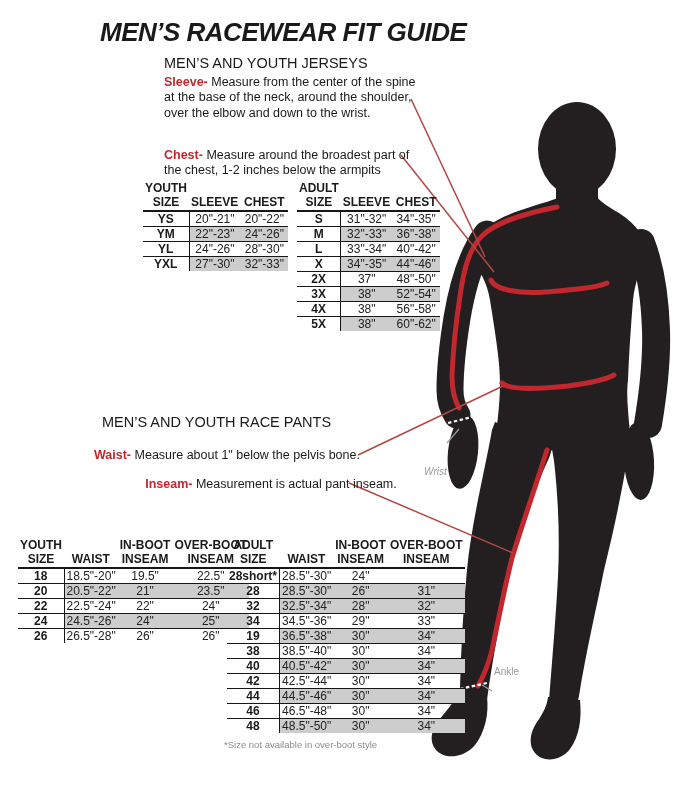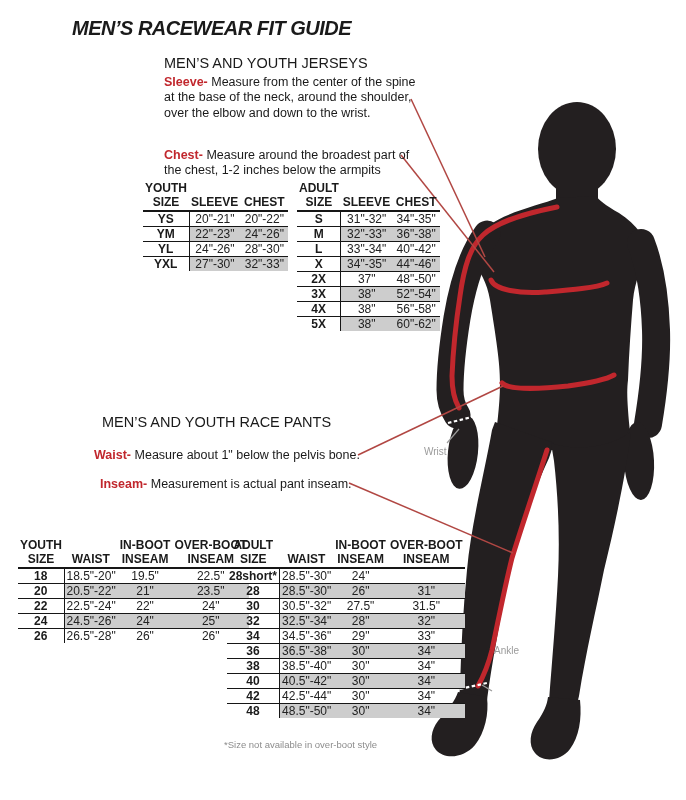--- a/index.html
+++ b/index.html
@@ -19,29 +19,29 @@
   }
   .abs{position:absolute;}
   #figure-layer{position:absolute;left:0;top:0;z-index:0;pointer-events:none;}
   .content{position:relative;z-index:1;}
   .sil{fill:var(--silhouette);stroke:none;}
   .arm{fill:none;stroke:var(--silhouette);stroke-linecap:round;}
   .measure{fill:none;stroke:var(--accent-red);stroke-width:5;stroke-linecap:round;}
   .leader{stroke:var(--leader-red);stroke-width:1.5;}
   .dash{stroke:#fff;stroke-width:2.2;stroke-dasharray:3.5,2.5;}
   .glead{stroke:var(--label-gray);stroke-width:1.2;}
-  .page-title{left:72px;top:17px;font-size:20px;font-weight:bold;font-style:italic;letter-spacing:-0.5px;white-space:nowrap;}
+  .page-title{left:100px;top:17px;font-size:26px;font-weight:bold;font-style:italic;letter-spacing:-0.5px;white-space:nowrap;}
   .section-heading{font-size:14.5px;font-weight:normal;white-space:nowrap;}
   .jerseys-heading{left:164px;top:55px;}
   .pants-heading{left:102px;top:414px;}
   .measure-note{font-size:12.5px;line-height:1.22;}
   .sleeve-note{left:164px;top:75px;width:258px;}
   .chest-note{left:164px;top:148px;width:258px;}
   .waist-note{left:94px;top:448px;width:330px;white-space:nowrap;}
-  .inseam-note{left:100px;top:477px;width:330px;white-space:nowrap;}
+  .inseam-note{left:106px;top:477px;width:330px;white-space:nowrap;text-align:center;}
   .red-label{color:var(--accent-red);font-weight:bold;}
   .tbl-wrap{position:absolute;}
   .yj{left:143px;top:181px;}
   .aj{left:297px;top:181px;}
   .yp{left:18px;top:538px;}
   .ap{left:227px;top:538px;}
   table{border-collapse:collapse;table-layout:fixed;font-size:12px;}
   th,td{text-align:center;vertical-align:middle;padding:0 2px;overflow:hidden;white-space:nowrap;}
   th{font-weight:bold;height:13px;}
   th.h-bot{border-bottom:2px solid var(--table-line);padding-bottom:1px;}
@@ -51,22 +51,22 @@
   tr.shaded td:not(:first-child){background:var(--row-shade);}
   .jersey-table col:nth-child(1){width:38px;}
   .jersey-table col:nth-child(2){width:46px;}
   .jersey-table col:nth-child(3){width:48px;}
   .pants-table col:nth-child(1){width:46px;}
   .pants-table col:nth-child(2){width:46px;}
   .pants-table col:nth-child(3){width:47px;}
   .pants-table col:nth-child(4){width:57px;}
   .footnote{left:224px;top:739px;font-size:9.5px;color:#8c8c8c;white-space:nowrap;}
   .fig-label{font-size:10px;color:var(--label-gray);white-space:nowrap;}
-  .wrist-label{left:424px;top:446px;}
-  .ankle-label{left:494px;top:645px;}
+  .wrist-label{left:424px;top:466px;font-style:italic;}
+  .ankle-label{left:494px;top:666px;}
 </style>
 </head>
 <body>
 
 <svg id="figure-layer" width="686" height="800" viewBox="0 0 686 800" xmlns="http://www.w3.org/2000/svg">
   <g>
     <ellipse class="sil" cx="577" cy="149" rx="39" ry="47"></ellipse>
     <rect class="sil" x="556" y="168" width="42" height="44"></rect>
     <path class="sil" d="M558,198 C540,205 506,212 488,226 C475,236 467,247 469,258 C481,271 487,283 490,300
          C496,338 500,362 500,383 C500,408 496,428 495,450 L632,450 C631,440 629,425 628,410
@@ -311,59 +311,65 @@
             <td>28.5"-30"</td>
             <td>24"</td>
             <td></td>
           </tr>
           <tr class="shaded">
             <td>28</td>
             <td>28.5"-30"</td>
             <td>26"</td>
             <td>31"</td>
           </tr>
-          <tr>
-            <td>30</td>
-            <td>30.5"-32"</td>
-            <td>27.5"</td>
-            <td>31.5"</td>
-          </tr>
           <tr class="shaded">
             <td>32</td>
             <td>32.5"-34"</td>
             <td>28"</td>
             <td>32"</td>
           </tr>
           <tr>
             <td>34</td>
             <td>34.5"-36"</td>
             <td>29"</td>
             <td>33"</td>
           </tr>
           <tr class="shaded">
-            <td>36</td>
+            <td>19</td>
             <td>36.5"-38"</td>
             <td>30"</td>
             <td>34"</td>
           </tr>
           <tr>
             <td>38</td>
             <td>38.5"-40"</td>
             <td>30"</td>
             <td>34"</td>
           </tr>
           <tr class="shaded">
             <td>40</td>
             <td>40.5"-42"</td>
             <td>30"</td>
             <td>34"</td>
           </tr>
           <tr>
             <td>42</td>
             <td>42.5"-44"</td>
+            <td>30"</td>
+            <td>34"</td>
+          </tr>
+          <tr class="shaded">
+            <td>44</td>
+            <td>44.5"-46"</td>
+            <td>30"</td>
+            <td>34"</td>
+          </tr>
+          <tr>
+            <td>46</td>
+            <td>46.5"-48"</td>
             <td>30"</td>
             <td>34"</td>
           </tr>
           <tr class="shaded">
             <td>48</td>
             <td>48.5"-50"</td>
             <td>30"</td>
             <td>34"</td>
           </tr>
         </tbody>

